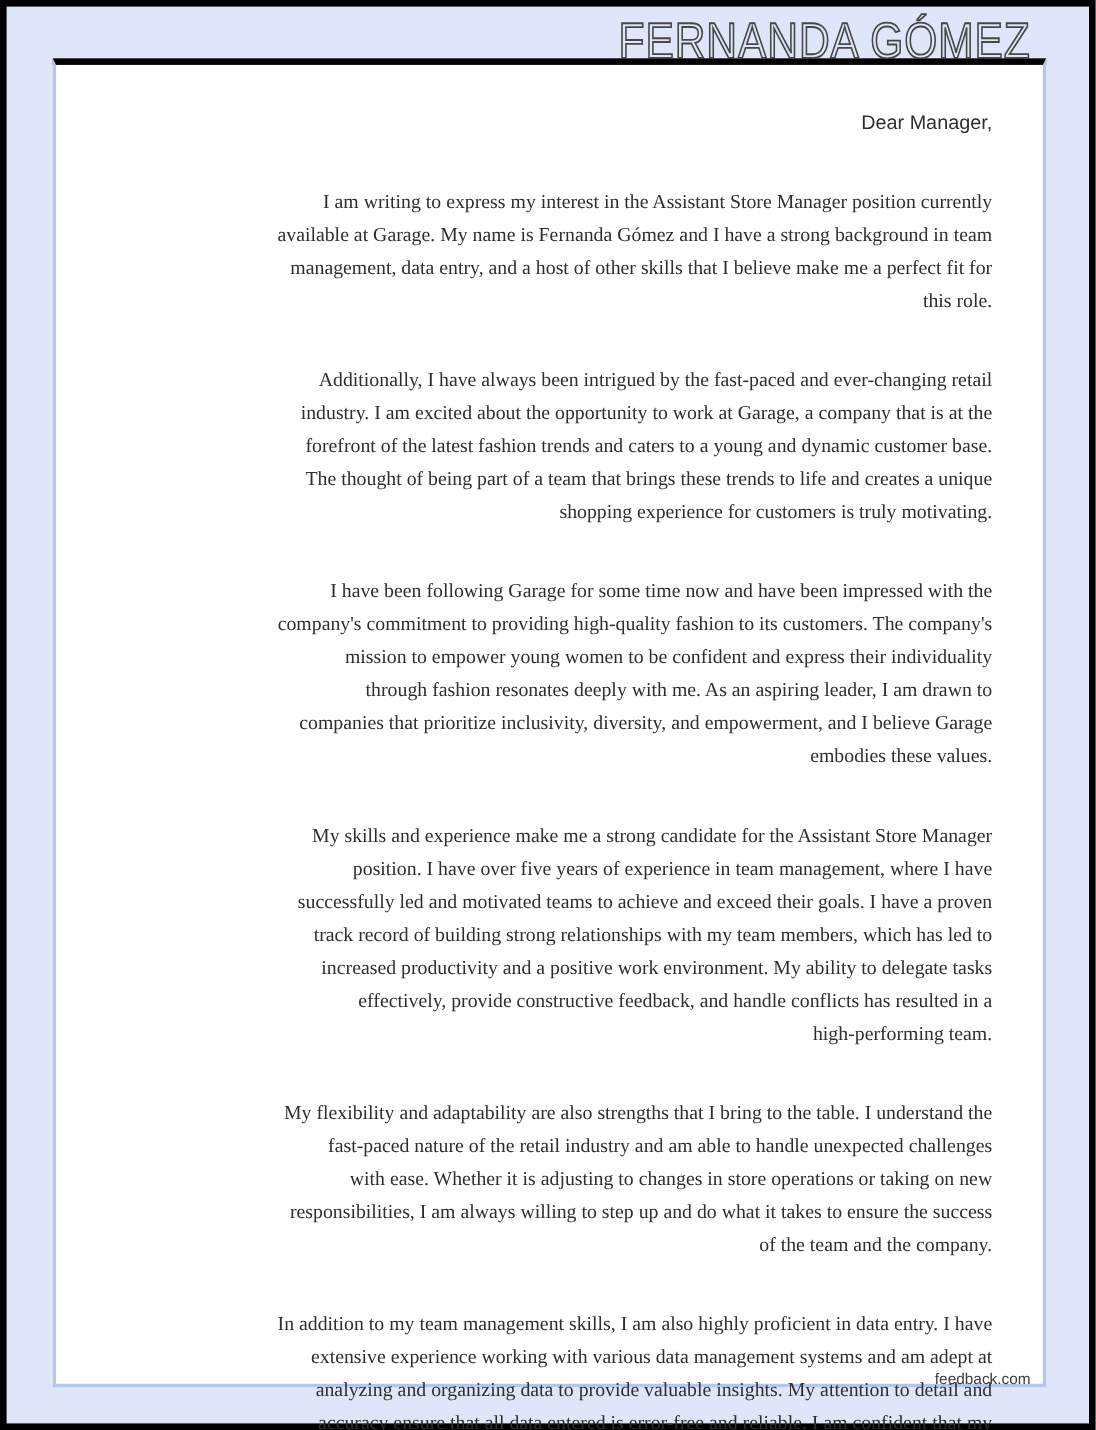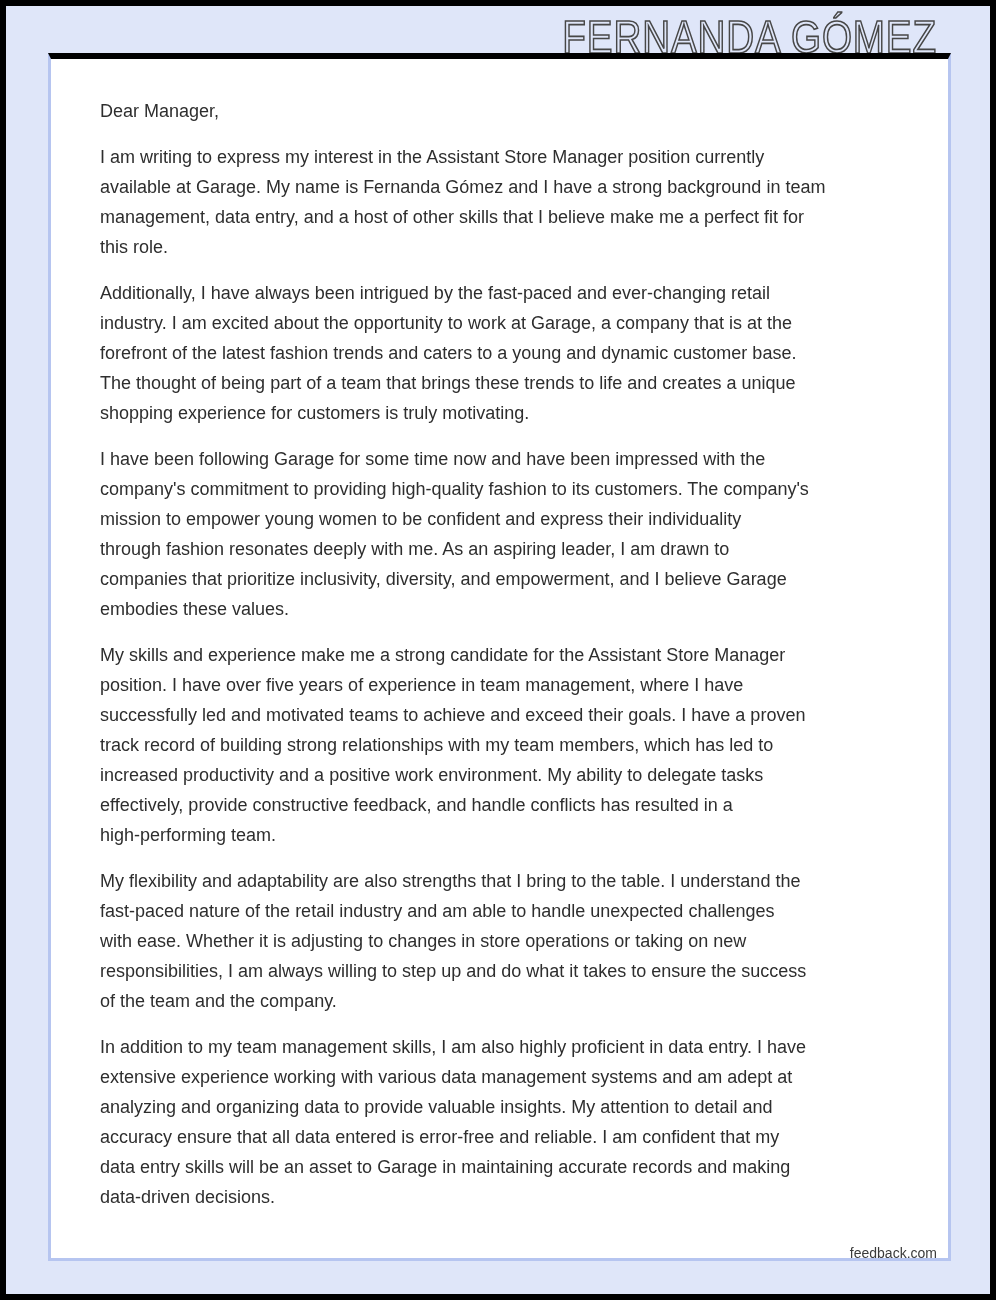--- a/index.html
+++ b/index.html
@@ -40,33 +40,35 @@
     left: 48px;
     top: 53px;
     width: 903px;
     height: 1208px;
     box-sizing: border-box;
     background: #ffffff;
     border: 3px solid #b6c5f0;
     border-top: 6px solid #000000;
     
     overflow: visible;
+    text-align: right;
   }
   .letter-body {
     padding: 37px 46px 0 49px;
     font-size: 18px;
     line-height: 30px;
     color: #2e2e2e;
   }
   .letter-body p {
     margin: 0;
     white-space: pre;
   }
   .letter-body p + p {
-    margin-top: 16px;
+    margin-top: 42px;
+    font-family: Liberation Serif, serif;
   }
   .watermark {
     position: absolute;
     top: 1245px;
     right: 59px;
     font-size: 14px;
     line-height: 16px;
     color: #3a3a3a;
     z-index: 5;
   }

